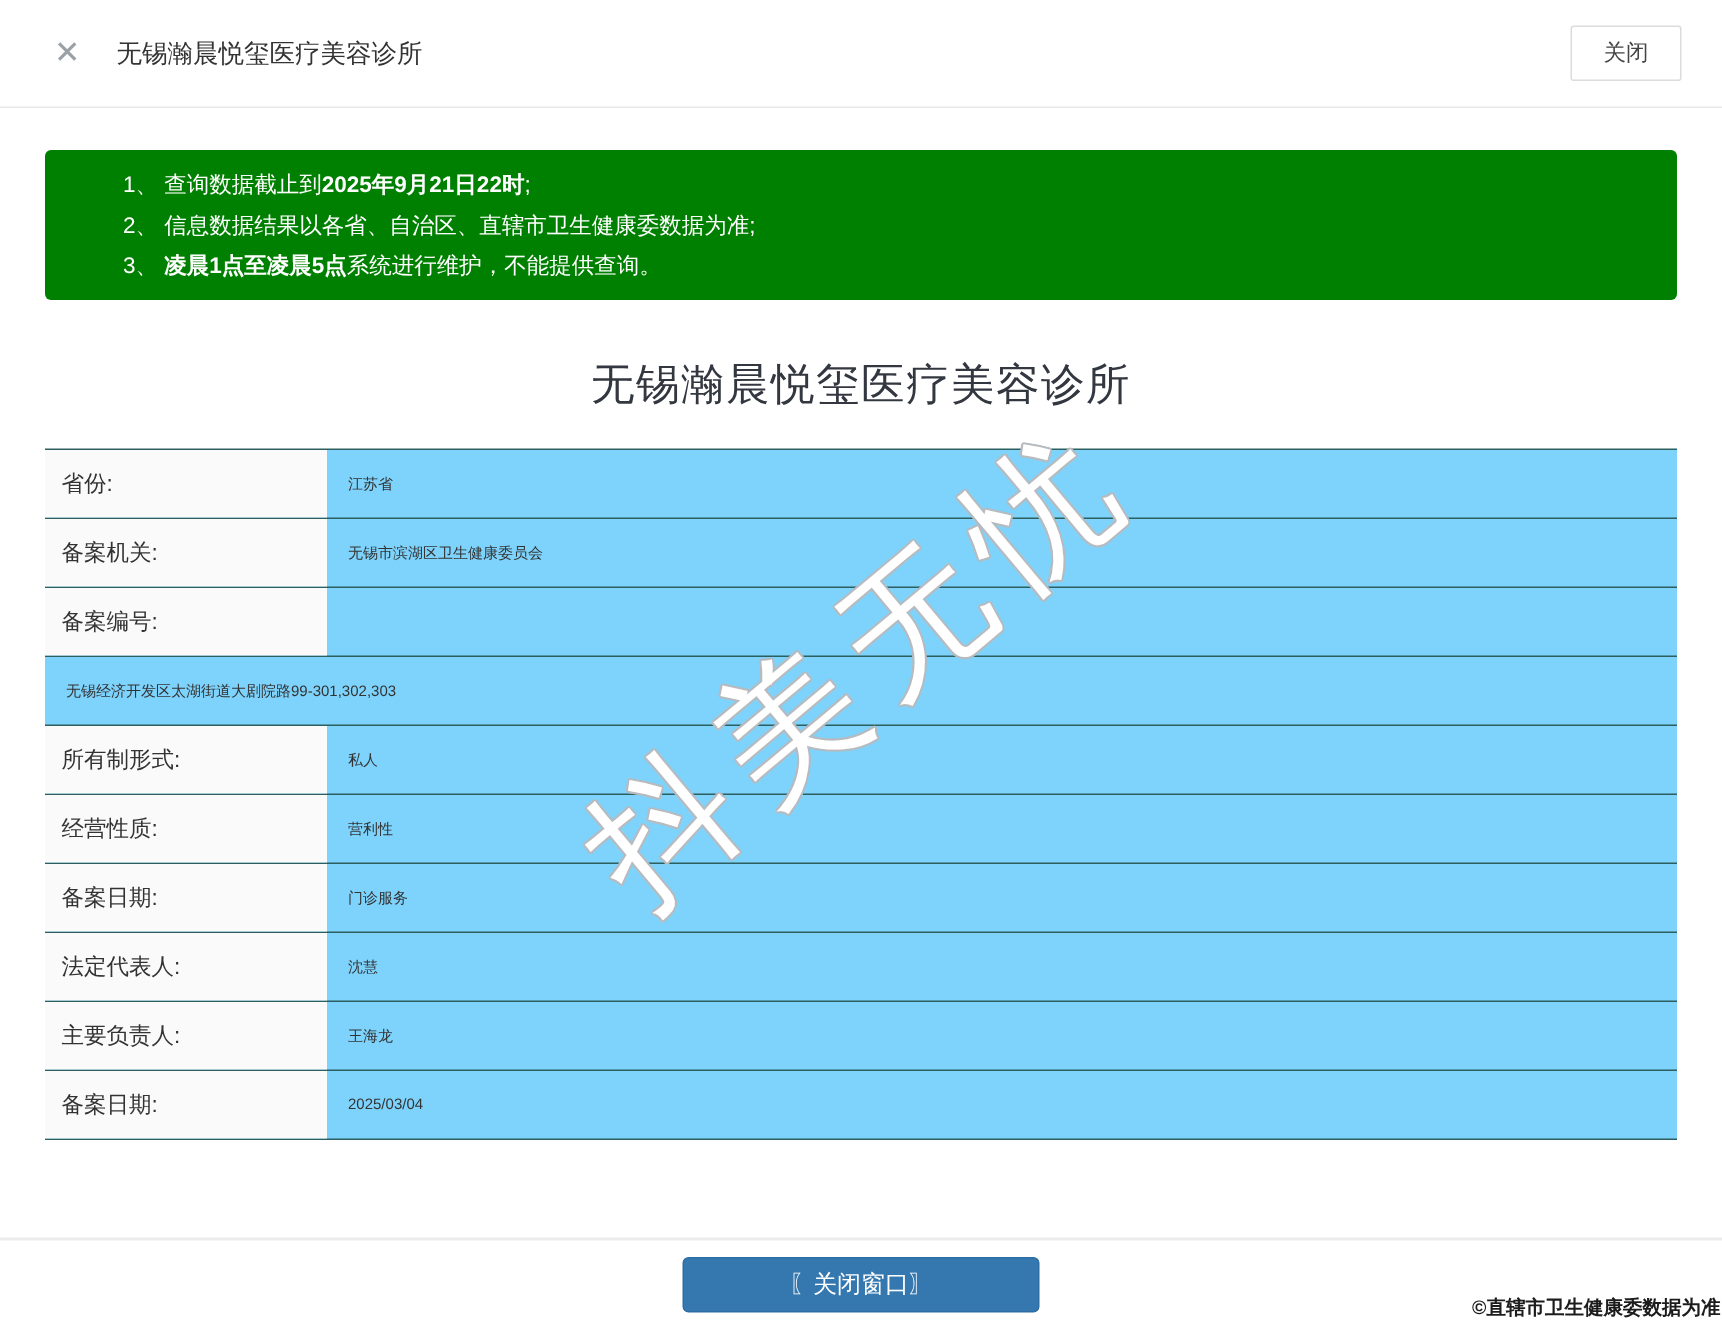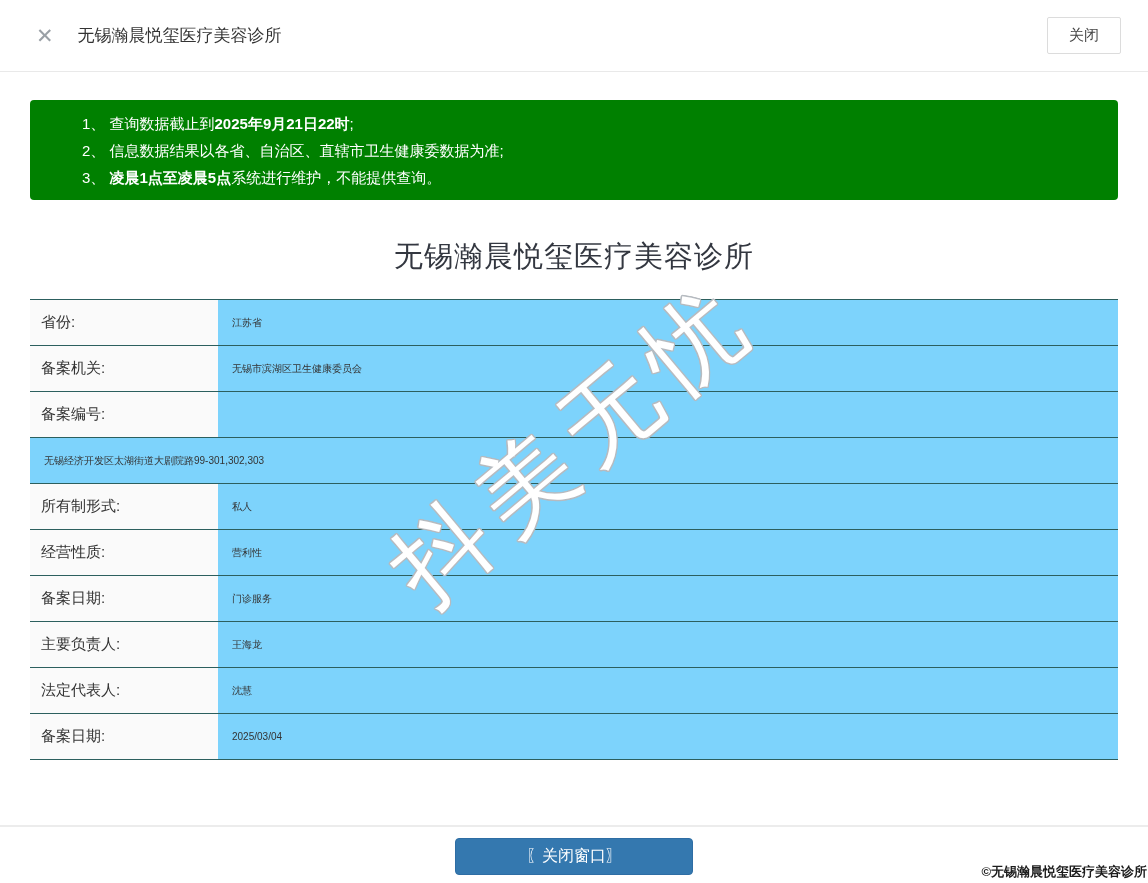--- a/index.html
+++ b/index.html
@@ -199,37 +199,37 @@
       </div>
       <div class="t-row">
         <div class="t-label">经营性质:</div>
         <div class="t-value">营利性</div>
       </div>
       <div class="t-row">
         <div class="t-label">备案日期:</div>
         <div class="t-value">门诊服务</div>
       </div>
       <div class="t-row">
+        <div class="t-label">法定代表人:</div>
+        <div class="t-value">沈慧</div>
+      </div>
+      <div class="t-row">
         <div class="t-label">主要负责人:</div>
         <div class="t-value">王海龙</div>
-      </div>
-      <div class="t-row">
-        <div class="t-label">法定代表人:</div>
-        <div class="t-value">沈慧</div>
       </div>
       <div class="t-row">
         <div class="t-label">备案日期:</div>
         <div class="t-value">2025/03/04</div>
       </div>
     </div>
 
   </div>
 
   <div class="footer-divider"></div>
 
   <div class="footer-area">
     <button class="close-window-btn">〖关闭窗口〗</button>
   </div>
 
   <div class="diag-watermark">抖美无忧</div>
-  <div class="copyright-watermark">©无锡瀚晨悦玺医疗美容诊所</div>
+  <div class="copyright-watermark">©直辖市卫生健康委数据为准</div>
 
 </div>
 
 </body></html>

